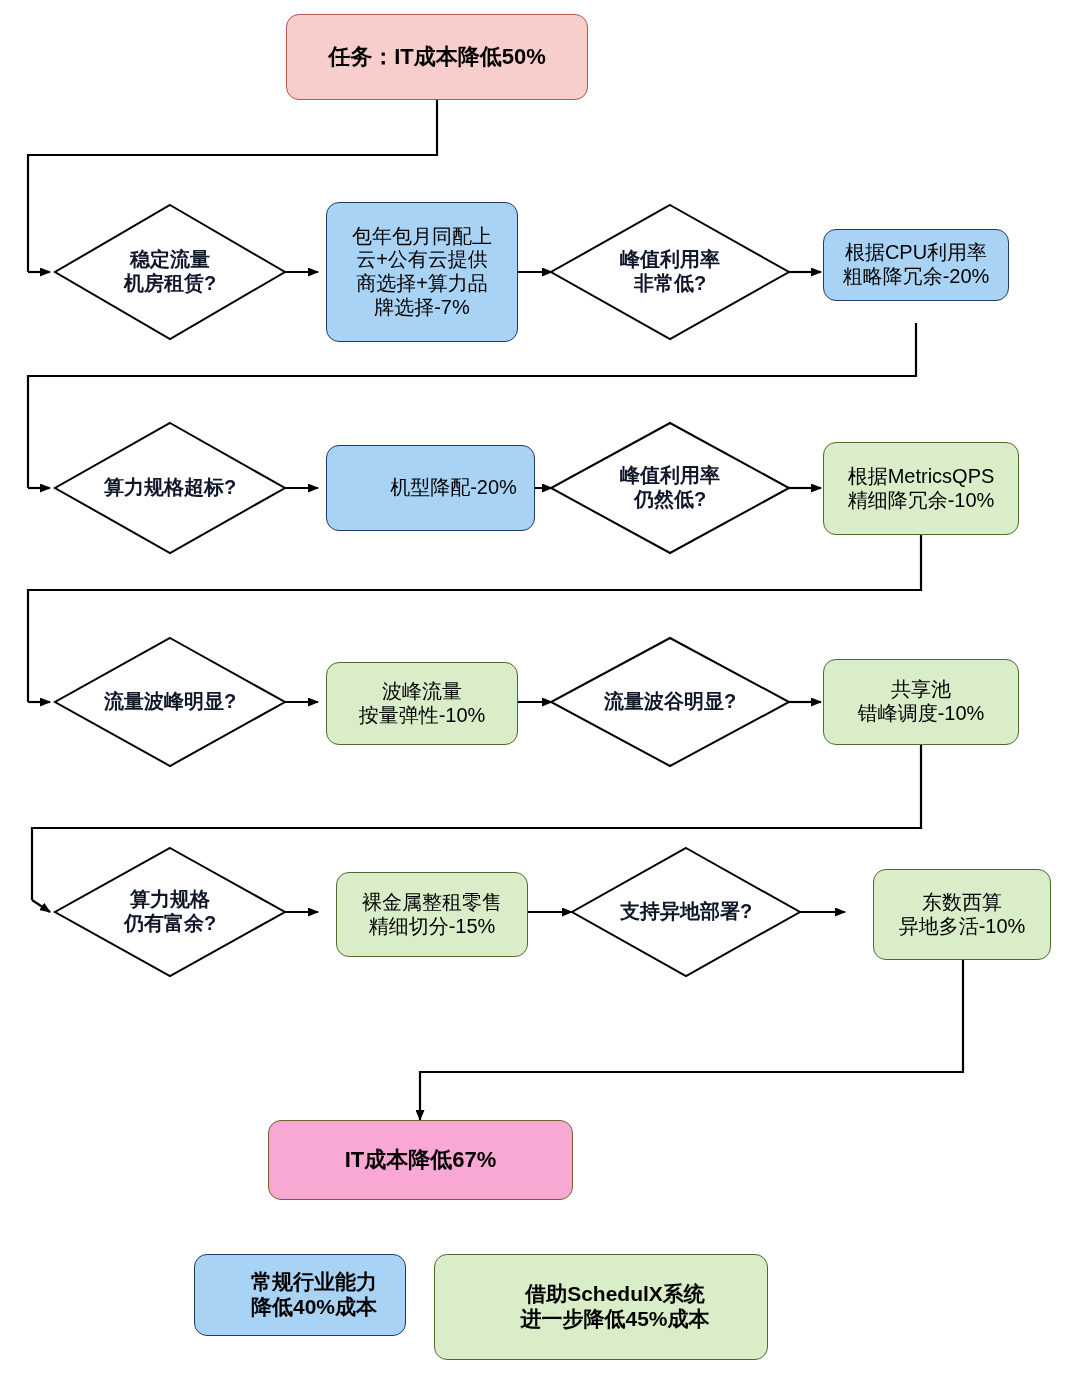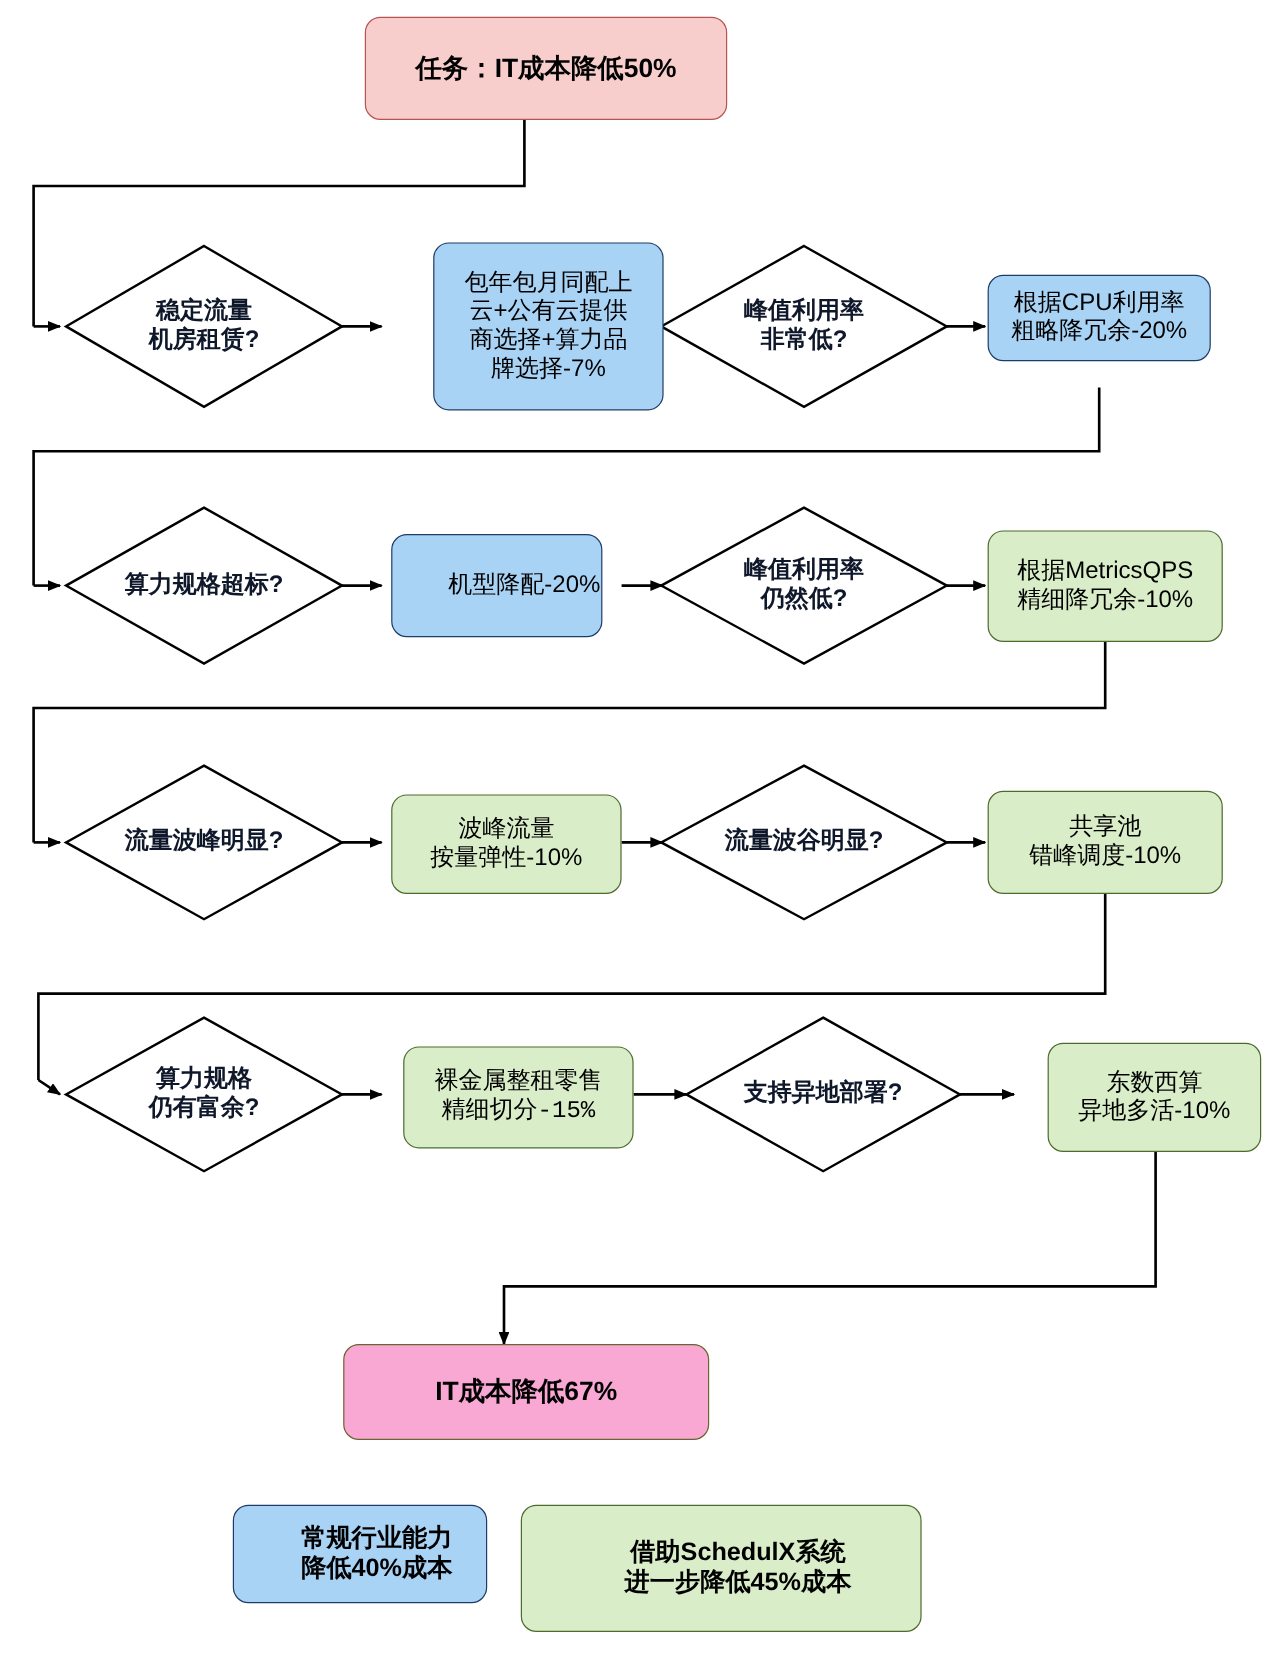--- a/index.html
+++ b/index.html
@@ -39,21 +39,21 @@
   }
   .rbox.pink   { background: #f8cecc; border-color: #b85450; }
   .rbox.blue   { background: #a9d3f5; border-color: #1f3c66; }
   .rbox.green  { background: #d9edc8; border-color: #4e6b2e; }
   .rbox.yellow { background: #f9a8d4; border-color: #6b6330; }
 
   .bold   { font-weight: bold; }
   .normal { font-weight: normal; }
   .fs20 { font-size: 20px; }
   .fs21 { font-size: 21px; padding-left: 28px; }
-  .fs22 { font-size: 22px; margin-left: 18px; }
+  .fs22 { font-size: 22px; }
 
   
   .diamond-label {
     position: absolute;
     display: flex;
     align-items: center;
     justify-content: center;
     text-align: center;
     white-space: pre-line;
     font-weight: bold;
@@ -124,55 +124,55 @@
     <polygon points="170,848 285,912 170,976 55,912"></polygon>
     <polygon points="686,848 800,912 686,976 572,912"></polygon>
   </g>
 </svg>
 
 <div class="node rbox pink bold fs22" style="left:286px; top:14px; width:302px; height:86px;">任务：IT成本降低50%</div>
 
 <div class="diamond-label fs20" style="left:60px; top:232px; width:220px; height:80px;">稳定流量
 机房租赁?</div>
 
-<div class="node rbox blue normal fs20" style="left:326px; top:202px; width:192px; height:140px;margin-left:35px;">包年包月同配上
+<div class="node rbox blue normal fs20" style="left:326px; top:202px; width:192px; height:140px;">包年包月同配上
 云+公有云提供
 商选择+算力品
 牌选择-7%</div>
 
 <div class="diamond-label fs20" style="left:560px; top:232px; width:220px; height:80px;">峰值利用率
 非常低?</div>
 
 <div class="node rbox blue normal fs20" style="left:823px; top:229px; width:186px; height:72px;">根据CPU利用率
 粗略降冗余-20%</div>
 
 <div class="diamond-label fs20" style="left:60px; top:465px; width:220px; height:46px;">算力规格超标?</div>
 
-<div class="node rbox blue normal fs20" style="left:326px; top:445px; width:176px; height:86px;padding-left:46px;">机型降配-20%</div>
+<div class="node rbox blue normal fs20" style="left:326px; top:445px; width:209px; height:86px;padding-left:46px;">机型降配-20%</div>
 
 <div class="diamond-label fs20" style="left:560px; top:448px; width:220px; height:80px;">峰值利用率
 仍然低?</div>
 
 <div class="node rbox green normal fs20" style="left:823px; top:442px; width:196px; height:93px;">根据MetricsQPS
 精细降冗余-10%</div>
 
 <div class="diamond-label fs20" style="left:60px; top:679px; width:220px; height:46px;">流量波峰明显?</div>
 
 <div class="node rbox green normal fs20" style="left:326px; top:662px; width:192px; height:83px;">波峰流量
 按量弹性-10%</div>
 
 <div class="diamond-label fs20" style="left:560px; top:679px; width:220px; height:46px;">流量波谷明显?</div>
 
 <div class="node rbox green normal fs20" style="left:823px; top:659px; width:196px; height:86px;">共享池
 错峰调度-10%</div>
 
 <div class="diamond-label fs20" style="left:60px; top:872px; width:220px; height:80px;">算力规格
 仍有富余?</div>
 
-<div class="node rbox green normal fs20" style="left:336px; top:872px; width:192px; height:85px;font-family:Liberation Mono, monospace;">裸金属整租零售
+<div class="node rbox green normal fs20" style="left:336px; top:872px; width:192px; height:85px;">裸金属整租零售
 精细切分-15%</div>
 
 <div class="diamond-label fs20" style="left:576px; top:889px; width:220px; height:46px;">支持异地部署?</div>
 
 <div class="node rbox green normal fs20" style="left:873px; top:869px; width:178px; height:91px;">东数西算
 异地多活-10%</div>
 
 <div class="node rbox yellow bold fs22" style="left:268px; top:1120px; width:305px; height:80px;">IT成本降低67%</div>
 
 <div class="node rbox blue bold fs21" style="left:194px; top:1254px; width:212px; height:82px;">常规行业能力

